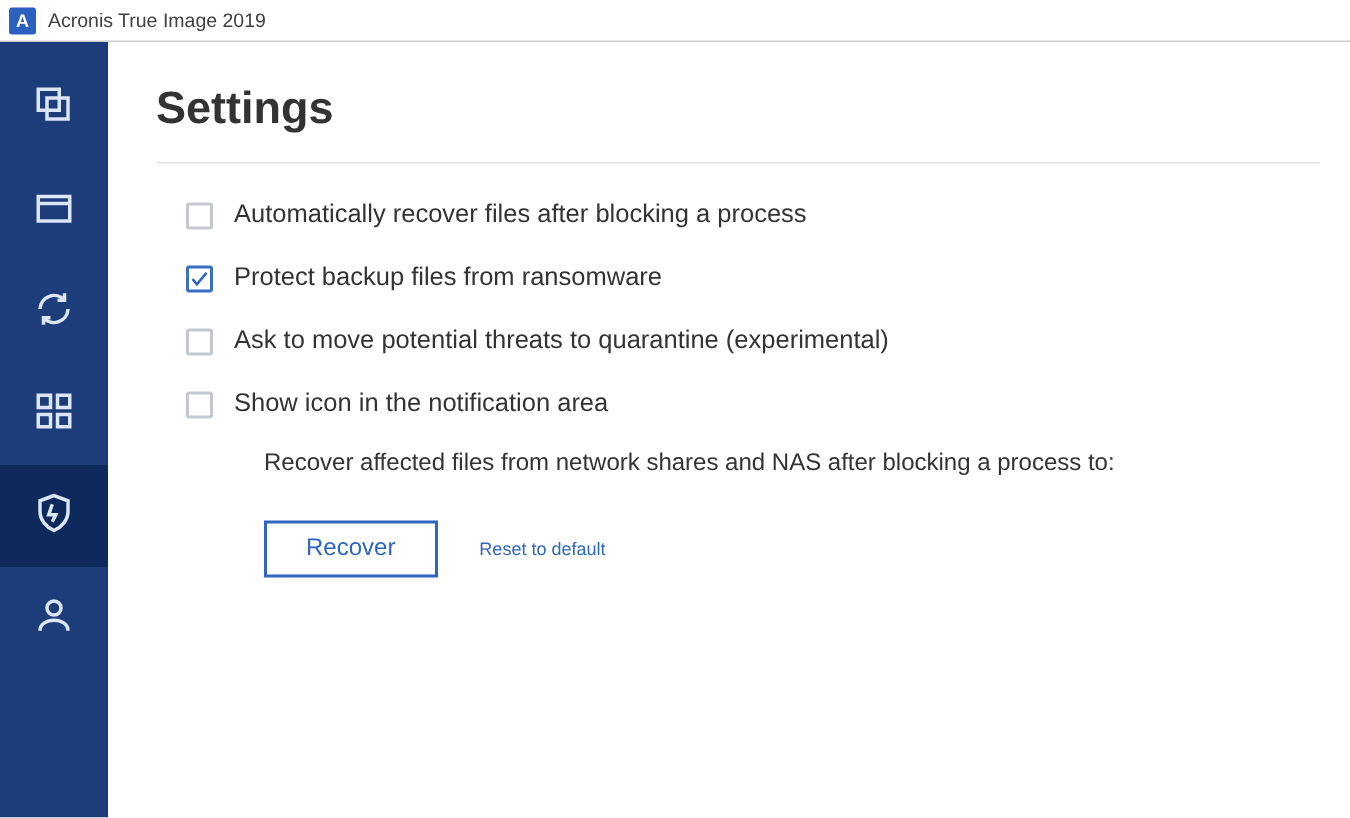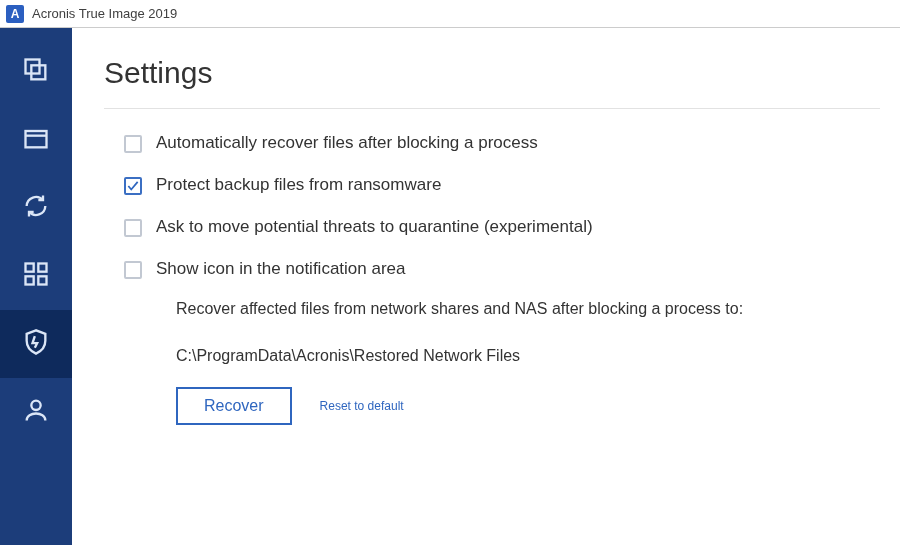--- a/index.html
+++ b/index.html
@@ -55,21 +55,21 @@
   }
   .sidebar-item svg { stroke: #dbe6f7; fill: none; stroke-width: 2; width: 28px; height: 28px; }
 
   .main {
     flex: 1;
     padding: 28px 20px 0 32px;
     overflow: auto;
   }
   .page-title {
     font-size: 30px;
-    font-weight: 400;
+    font-weight: 700;
     color: #333;
     margin-bottom: 18px;
   }
   .hr {
     border: none;
     border-top: 1px solid #e2e2e2;
     margin-bottom: 24px;
   }
   .option-row {
     display: flex;
@@ -223,21 +223,20 @@
     </div>
 
     <div class="option-row">
       <span class="checkbox unchecked"></span>
       <span class="option-label">Show icon in the notification area</span>
     </div>
 
 
     <div class="sub-section">
       <div class="sub-text">Recover affected files from network shares and NAS after blocking a process to:</div>
-      <div class="path-text">C:\ProgramData\Acronis\Restored Network Files</div>
       <div class="button-row">
         <button class="btn-outline">Recover</button>
         <button class="btn-link">Reset to default</button>
       </div>
     </div>
   </main>
 
 </div>
 
 </body></html>

